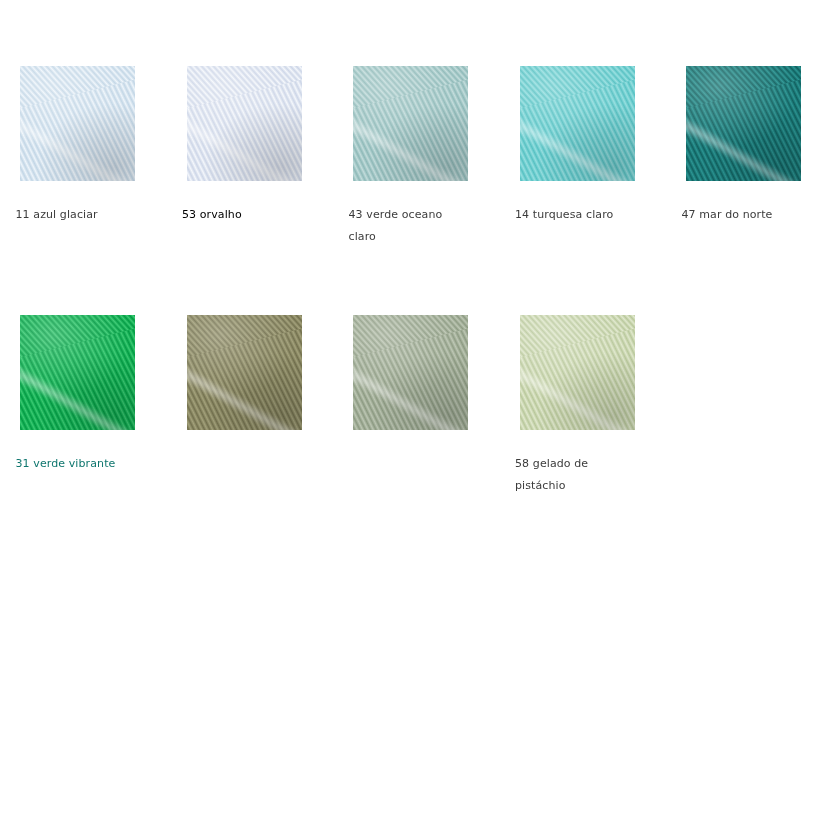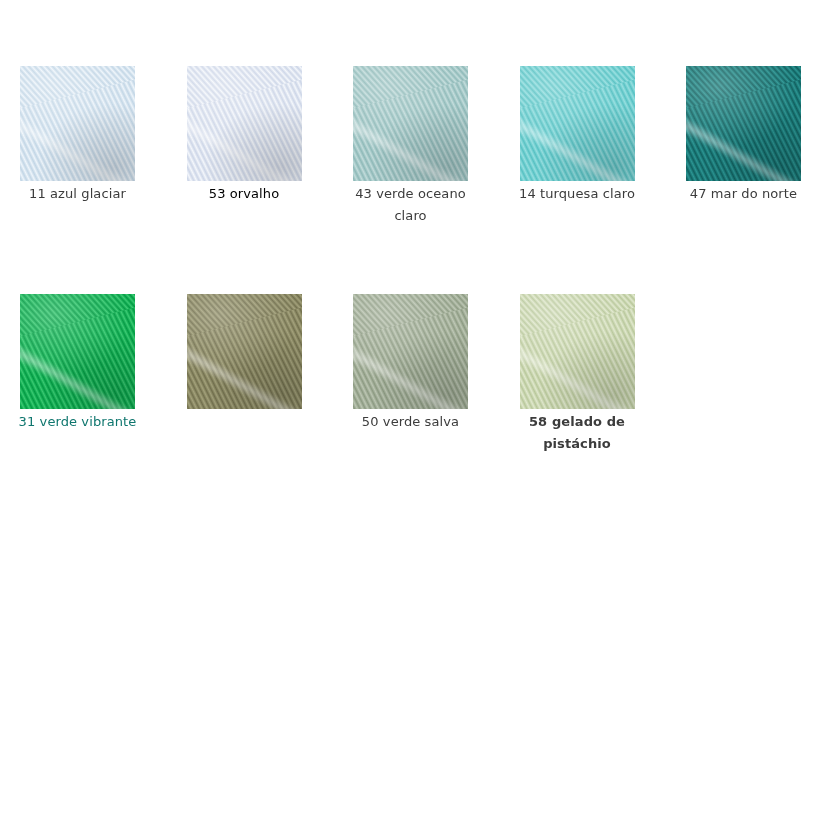--- a/index.html
+++ b/index.html
@@ -85,24 +85,24 @@
   }
   .swatch .yarn-shade {
     position: absolute;
     inset: 0;
     background:
       radial-gradient(120% 95% at 28% 18%, rgba(255,255,255,0.22) 0%, rgba(255,255,255,0) 58%),
       radial-gradient(110% 90% at 82% 88%, rgba(0,0,0,0.16) 0%, rgba(0,0,0,0) 62%);
   }
 
   .label {
-    margin-top: 2px;
+    margin-top: 23px;
     width: 124px;
-    text-align: center;
-    font-size: 13px;
+    text-align: left;
+    font-size: 11px;
     line-height: 22px;
     letter-spacing: 0.1px;
     color: #3c3c3c;
     font-family: "DejaVu Sans", "Liberation Sans", sans-serif;
   }
 </style>
 </head>
 <body>
 
 <div id="swatch-grid">
@@ -176,25 +176,24 @@
       </div>
     </div>
     <div class="color-card">
       <div class="swatch" style="background-color: rgb(164, 176, 154);">
         <div class="yarn-base" style="background: linear-gradient(135deg, rgb(188, 198, 179) 0%, rgb(164, 176, 154) 55%, rgb(140, 154, 130) 100%);"></div>
         <div class="yarn-upper" style="background: repeating-linear-gradient(90deg, rgb(140, 154, 130) 0px, rgb(164, 176, 154) 1.1px, rgb(188, 198, 179) 2.2px, rgb(164, 176, 154) 3.3px, rgb(140, 154, 130) 4.4px);"></div>
         <div class="yarn-lower" style="background: repeating-linear-gradient(78deg, rgb(140, 154, 130) 0px, rgb(164, 176, 154) 1.2px, rgb(188, 198, 179) 2.4px, rgb(164, 176, 154) 3.6px, rgb(140, 154, 130) 4.8px);"></div>
         <div class="yarn-edge"></div>
         <div class="yarn-shade"></div>
       </div>
-      <div class="label" style="color: rgb(60, 60, 60);">50 verde salva</div>
     </div>
     <div class="color-card">
       <div class="swatch" style="background-color: rgb(204, 216, 179);">
         <div class="yarn-base" style="background: linear-gradient(135deg, rgb(224, 232, 205) 0%, rgb(204, 216, 179) 55%, rgb(184, 199, 155) 100%);"></div>
         <div class="yarn-upper" style="background: repeating-linear-gradient(90deg, rgb(184, 199, 155) 0px, rgb(204, 216, 179) 1.1px, rgb(224, 232, 205) 2.2px, rgb(204, 216, 179) 3.3px, rgb(184, 199, 155) 4.4px);"></div>
         <div class="yarn-lower" style="background: repeating-linear-gradient(78deg, rgb(184, 199, 155) 0px, rgb(204, 216, 179) 1.2px, rgb(224, 232, 205) 2.4px, rgb(204, 216, 179) 3.6px, rgb(184, 199, 155) 4.8px);"></div>
         <div class="yarn-edge"></div>
         <div class="yarn-shade"></div>
       </div>
-      <div class="label" style="color: rgb(60, 60, 60); font-weight: bold;">58 gelado de pistáchio</div>
+      <div class="label" style="color: rgb(60, 60, 60);">58 gelado de pistáchio</div>
     </div>
   </div>
 
 </body></html>

